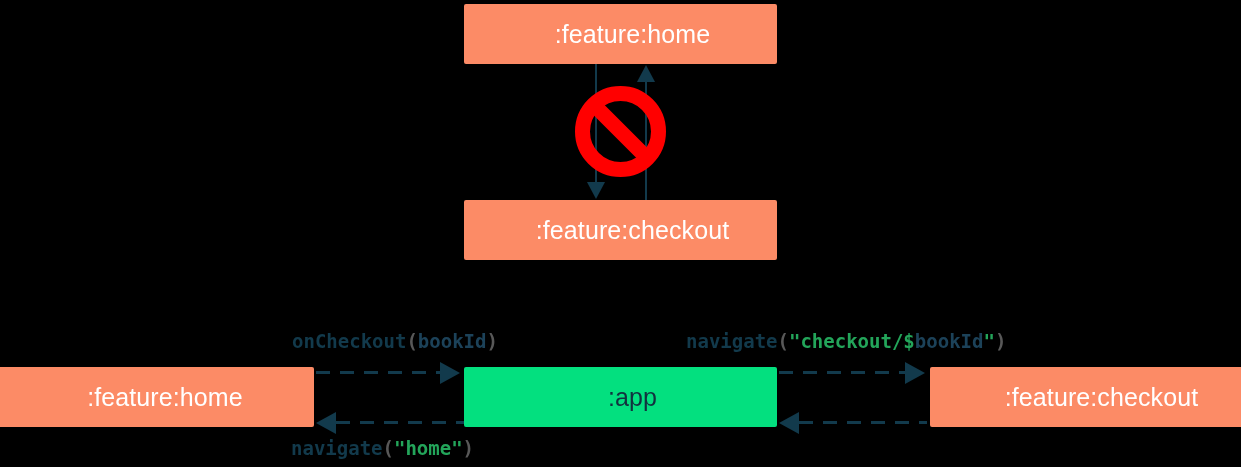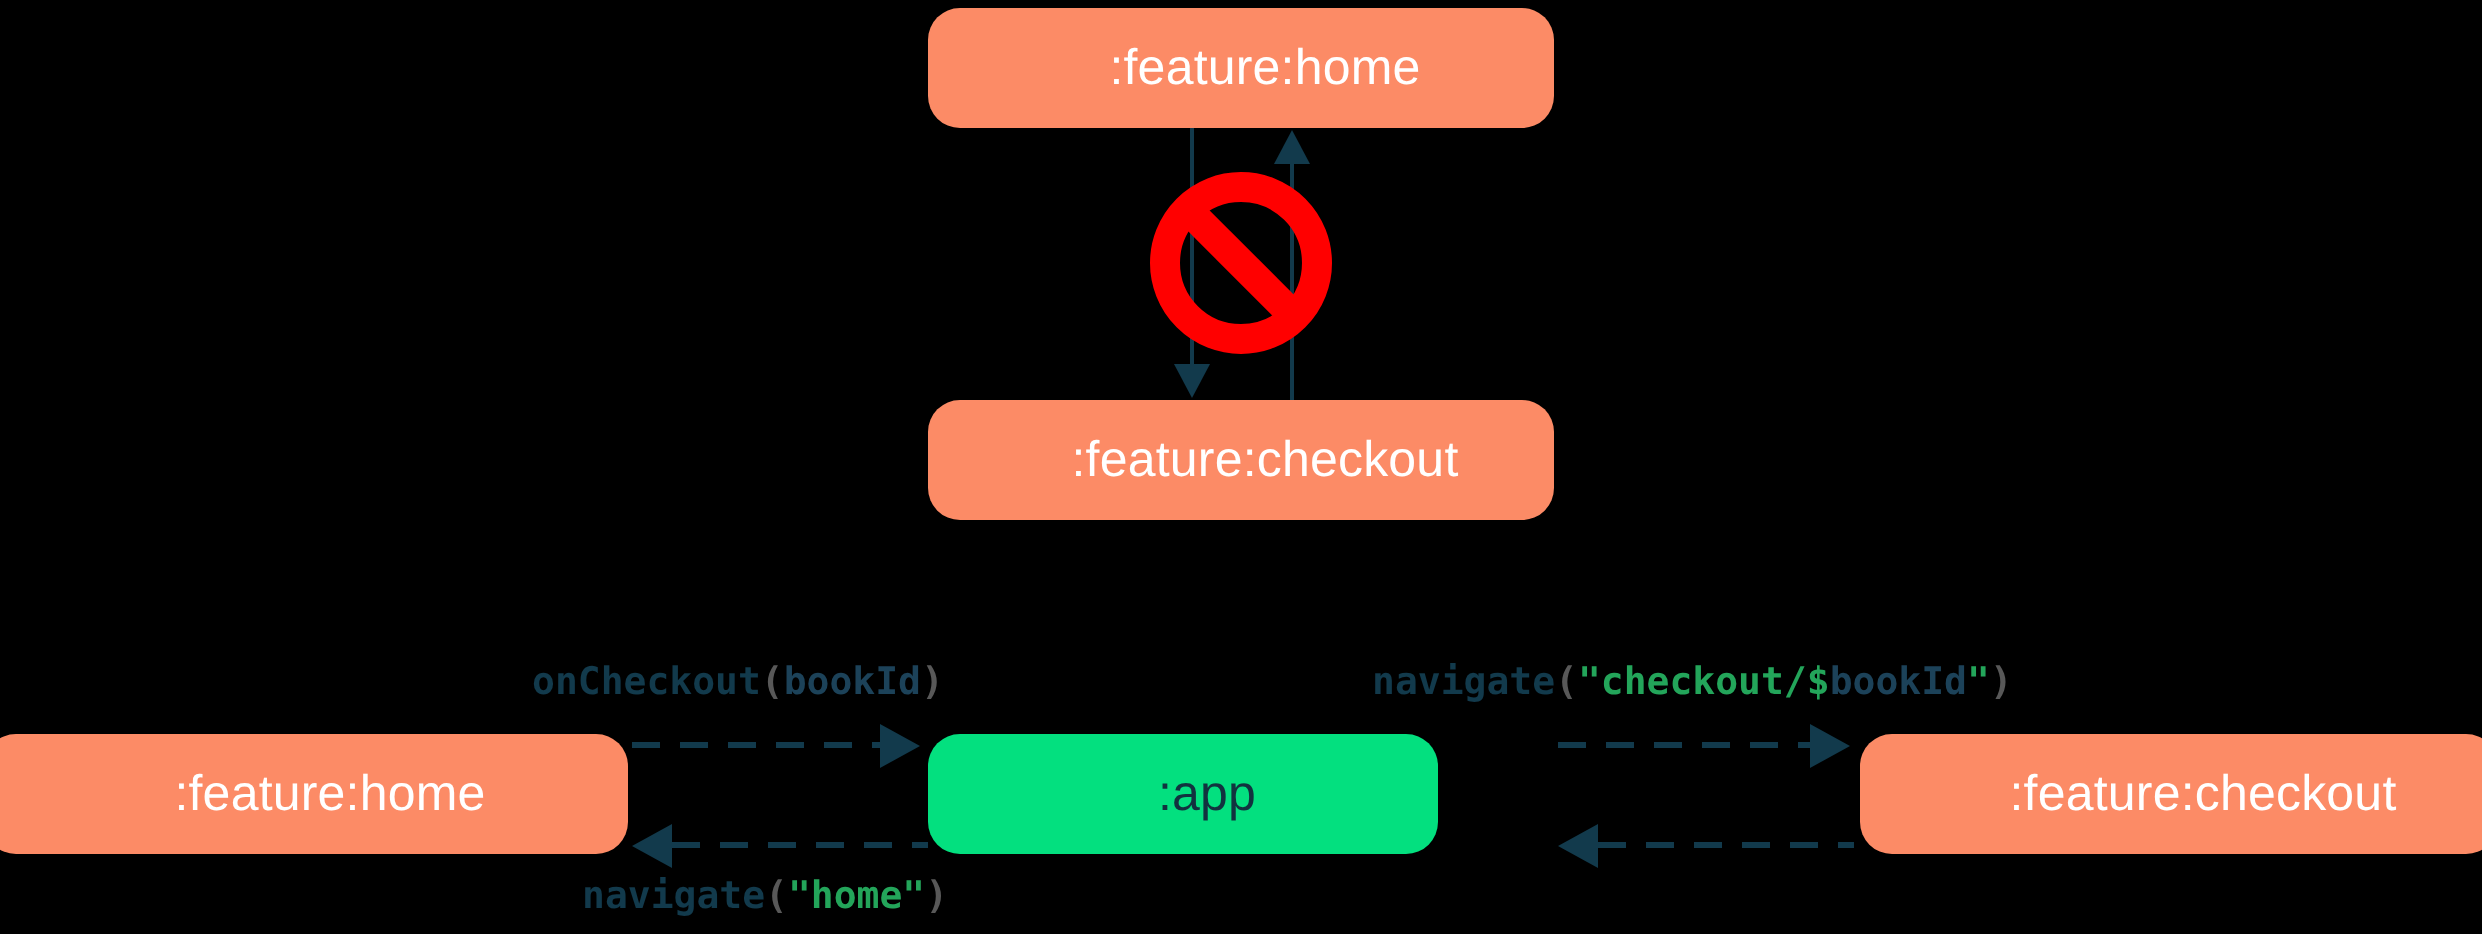--- a/index.html
+++ b/index.html
@@ -14,21 +14,21 @@
     position: relative;
     width: 1241px;
     height: 467px;
     background: #000000;
     overflow: hidden;
   }
 
   
   .node {
     position: absolute;
-    border-radius: 16px;
+    border-radius: 2px;
     display: flex;
     align-items: center;
     justify-content: center;
     font-family: "Liberation Sans", sans-serif;
     font-size: 25px;
     letter-spacing: 0.1px;
     white-space: nowrap;
     box-sizing: border-box;
     padding-left: 24px;
   }
@@ -72,21 +72,21 @@
     position: absolute;
     left: 575px;
     top: 86px;
     width: 91px;
     height: 91px;
   }
   #no-entry-badge svg { display: block; }
 
   
   #node-home-bottom     { left: -8px;  top: 367px; width: 322px; height: 60px; }
-  #node-app             { left: 464px; top: 367px; width: 255px; height: 60px; }
+  #node-app             { left: 464px; top: 367px; width: 313px; height: 60px; }
   #node-checkout-bottom { left: 930px; top: 367px; width: 319px; height: 60px; }
 
   
   .dashed-line {
     position: absolute;
     height: 3px;
     background-image: linear-gradient(to right, #123A4C 0 14px, transparent 14px 24px);
     background-size: 24px 3px;
     background-repeat: repeat-x;
   }
@@ -118,21 +118,21 @@
     font-size: 19px;
     font-weight: bold;
     white-space: nowrap;
     letter-spacing: 0px;
   }
   .tok-fn    { color: #123A4C; }
   .tok-arg   { color: #1C4259; }
   .tok-paren { color: #585858; }
   .tok-str   { color: #23A55A; }
 
-  #label-oncheckout      { left: 266px; top: 330px; text-align: right; }
+  #label-oncheckout      { left: 292px; top: 330px; text-align: right; }
   #label-navigate-ckt    { left: 686px; top: 330px; }
   #label-navigate-home   { left: 291px; top: 437px; }
   #label-onpaymentcancel { left: 740px; top: 437px; }
 </style>
 </head>
 <body>
 
 <div id="canvas">
 
   <div class="node orange" id="node-home-top">:feature:home</div>

